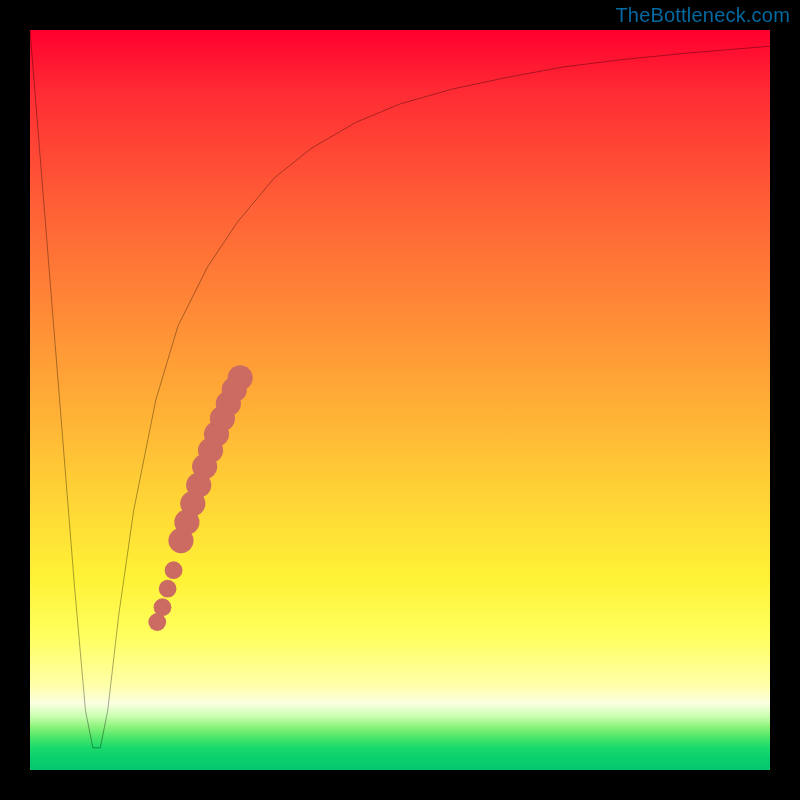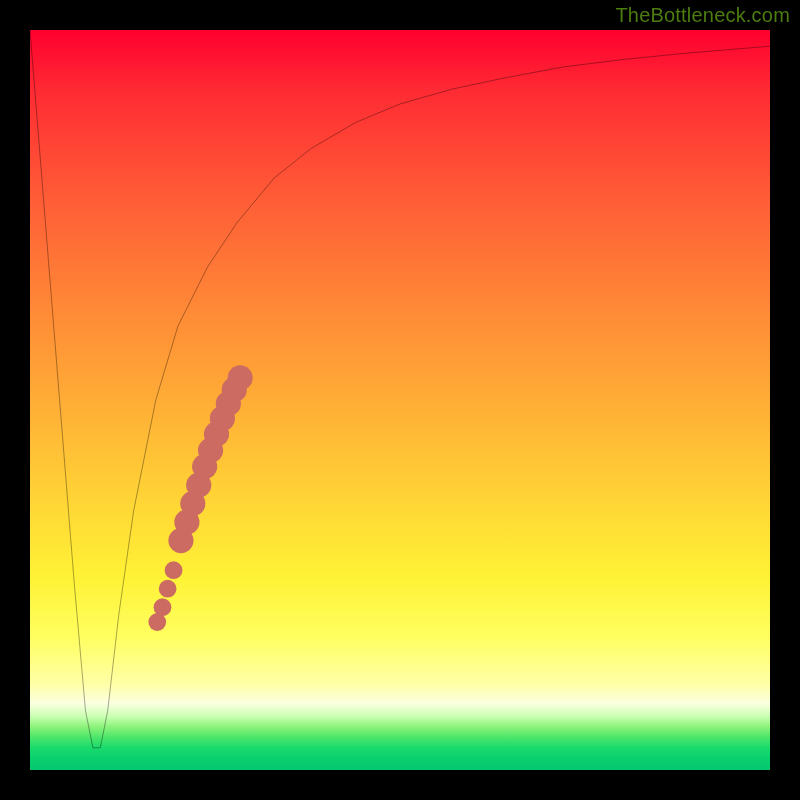--- a/index.html
+++ b/index.html
@@ -40,21 +40,21 @@
       #4be66a 95.6%,
       #19da6c 97%,
       #0bd06e 98.3%,
       #05c770 100%
     );
   }
   .watermark {
     position: absolute;
     top: 4px;
     right: 10px;
-    color: #4d7c0f;
+    color: #0369a1;
     font-size: 20px;
     font-weight: 500;
     letter-spacing: 0.2px;
     user-select: none;
   }
   svg.overlay {
     position: absolute;
     left: 0;
     top: 0;
     width: 740px;

